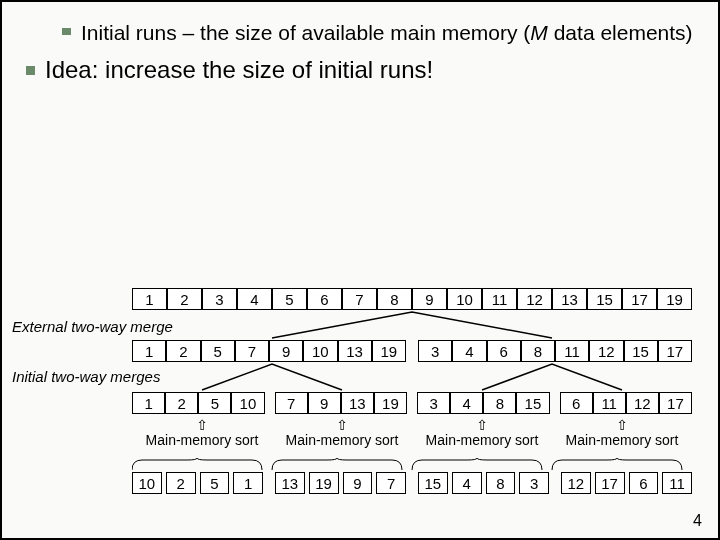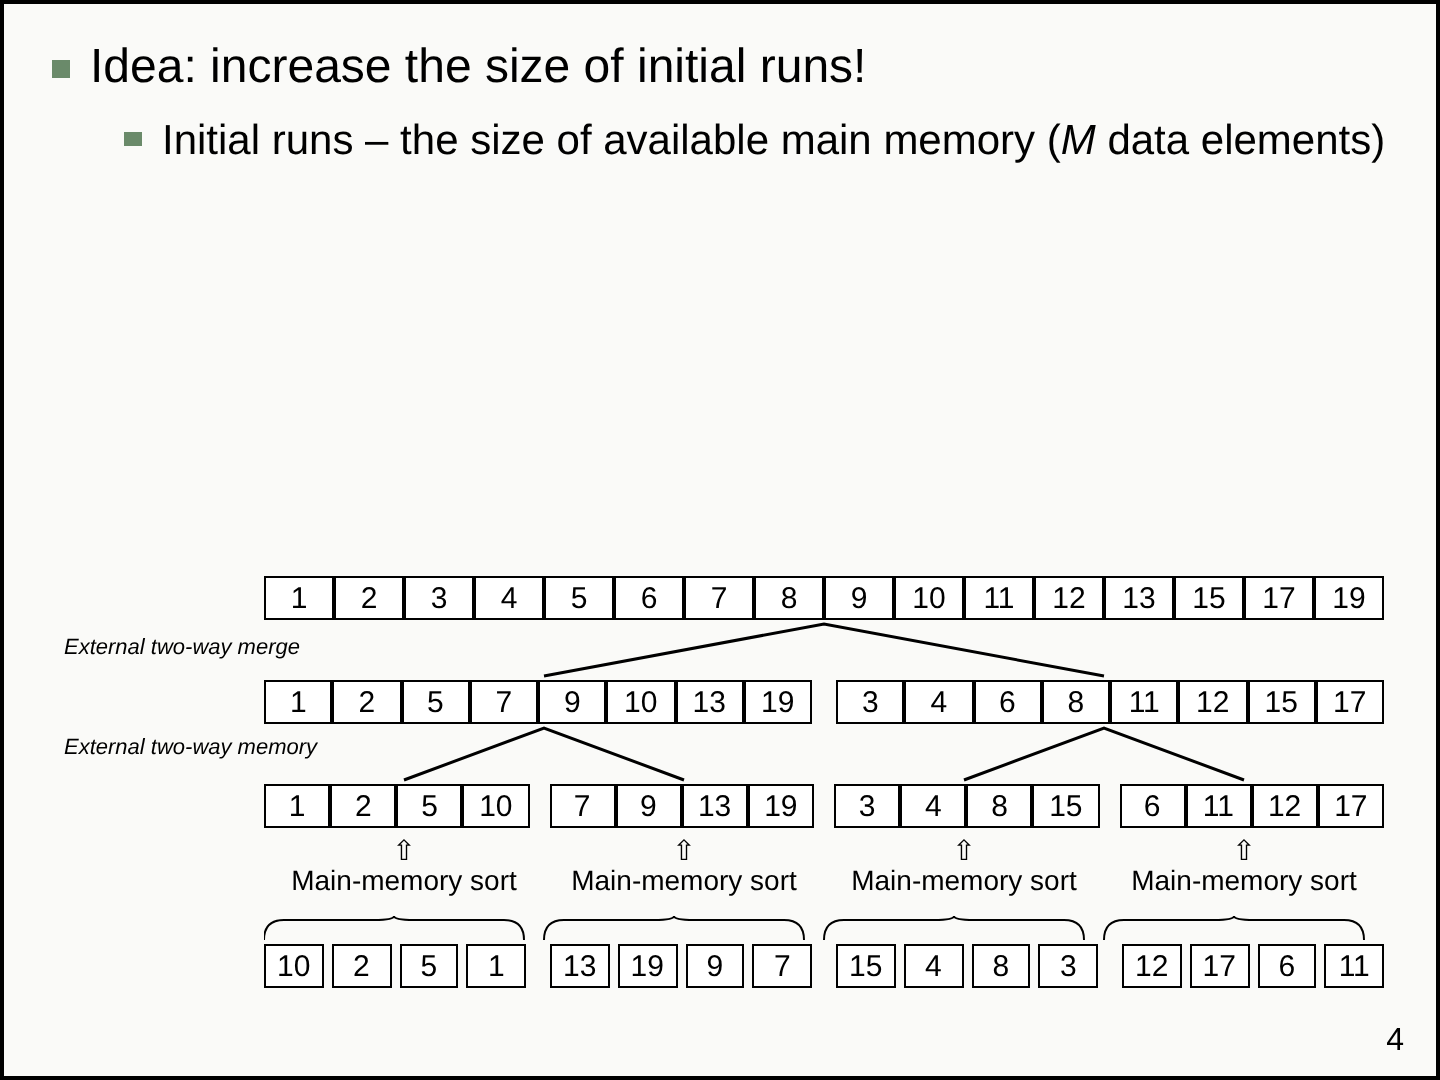--- a/index.html
+++ b/index.html
@@ -65,22 +65,21 @@
   .diagram {
     position: absolute;
     top: 280px;
     left: 0;
     right: 0;
     bottom: 0;
   }
   .merge-label {
     position: absolute;
     font-style: italic;
-    font-size: 11px;
-    margin-left: 20px;
+    font-size: 15px;
   }
   .row {
     position: absolute;
     display: flex;
     gap: 0;
   }
   .cell {
     border: 1px solid #000;
     font-size: 15px;
     height: 22px;
@@ -107,29 +106,29 @@
     bottom: 8px;
     font-size: 16px;
   }
 </style>
 </head>
 <body>
 
 <div class="slide">
 
   <div class="body">
-    <div class="bullet-row">
-      <span class="sq"></span>
-      <span class="idea">Idea: increase the size of initial runs!</span>
-    </div>
     <div class="bullet-row sub">
       <span class="sq small"></span>
       <span class="subtext">
         <span>Initial runs – the size of available main memory (</span><span class="em">M</span><span> data elements)</span>
       </span>
+    </div>
+    <div class="bullet-row">
+      <span class="sq"></span>
+      <span class="idea">Idea: increase the size of initial runs!</span>
     </div>
   </div>
 
   <div class="diagram">
 
     <div class="row" id="row1" style="left:130px; top:6px;">
         <div class="cell" style="width: 35px;">1</div>
         <div class="cell" style="width: 35px;">2</div>
         <div class="cell" style="width: 35px;">3</div>
         <div class="cell" style="width: 35px;">4</div>
@@ -166,21 +165,21 @@
         <div class="cell" style="width: 34.25px;">3</div>
         <div class="cell" style="width: 34.25px;">4</div>
         <div class="cell" style="width: 34.25px;">6</div>
         <div class="cell" style="width: 34.25px;">8</div>
         <div class="cell" style="width: 34.25px;">11</div>
         <div class="cell" style="width: 34.25px;">12</div>
         <div class="cell" style="width: 34.25px;">15</div>
         <div class="cell" style="width: 34.25px;">17</div>
       </div>
 
-    <div class="merge-label" style="left:10px; top:86px;">External two-way memory</div>
+    <div class="merge-label" style="left:10px; top:86px;">Initial two-way merges</div>
 
     <svg class="overlay" style="left:130px; top:80px;" width="560" height="30">
       <path d="M70 28 L140 2 L210 28" stroke="#000" fill="none" stroke-width="1.5"></path>
       <path d="M350 28 L420 2 L490 28" stroke="#000" fill="none" stroke-width="1.5"></path>
     </svg>
 
     <div class="row" id="row3" style="left:130px; top:110px;">
         <div class="cell" style="width: 33.125px;">1</div>
         <div class="cell" style="width: 33.125px;">2</div>
         <div class="cell" style="width: 33.125px;">5</div>

